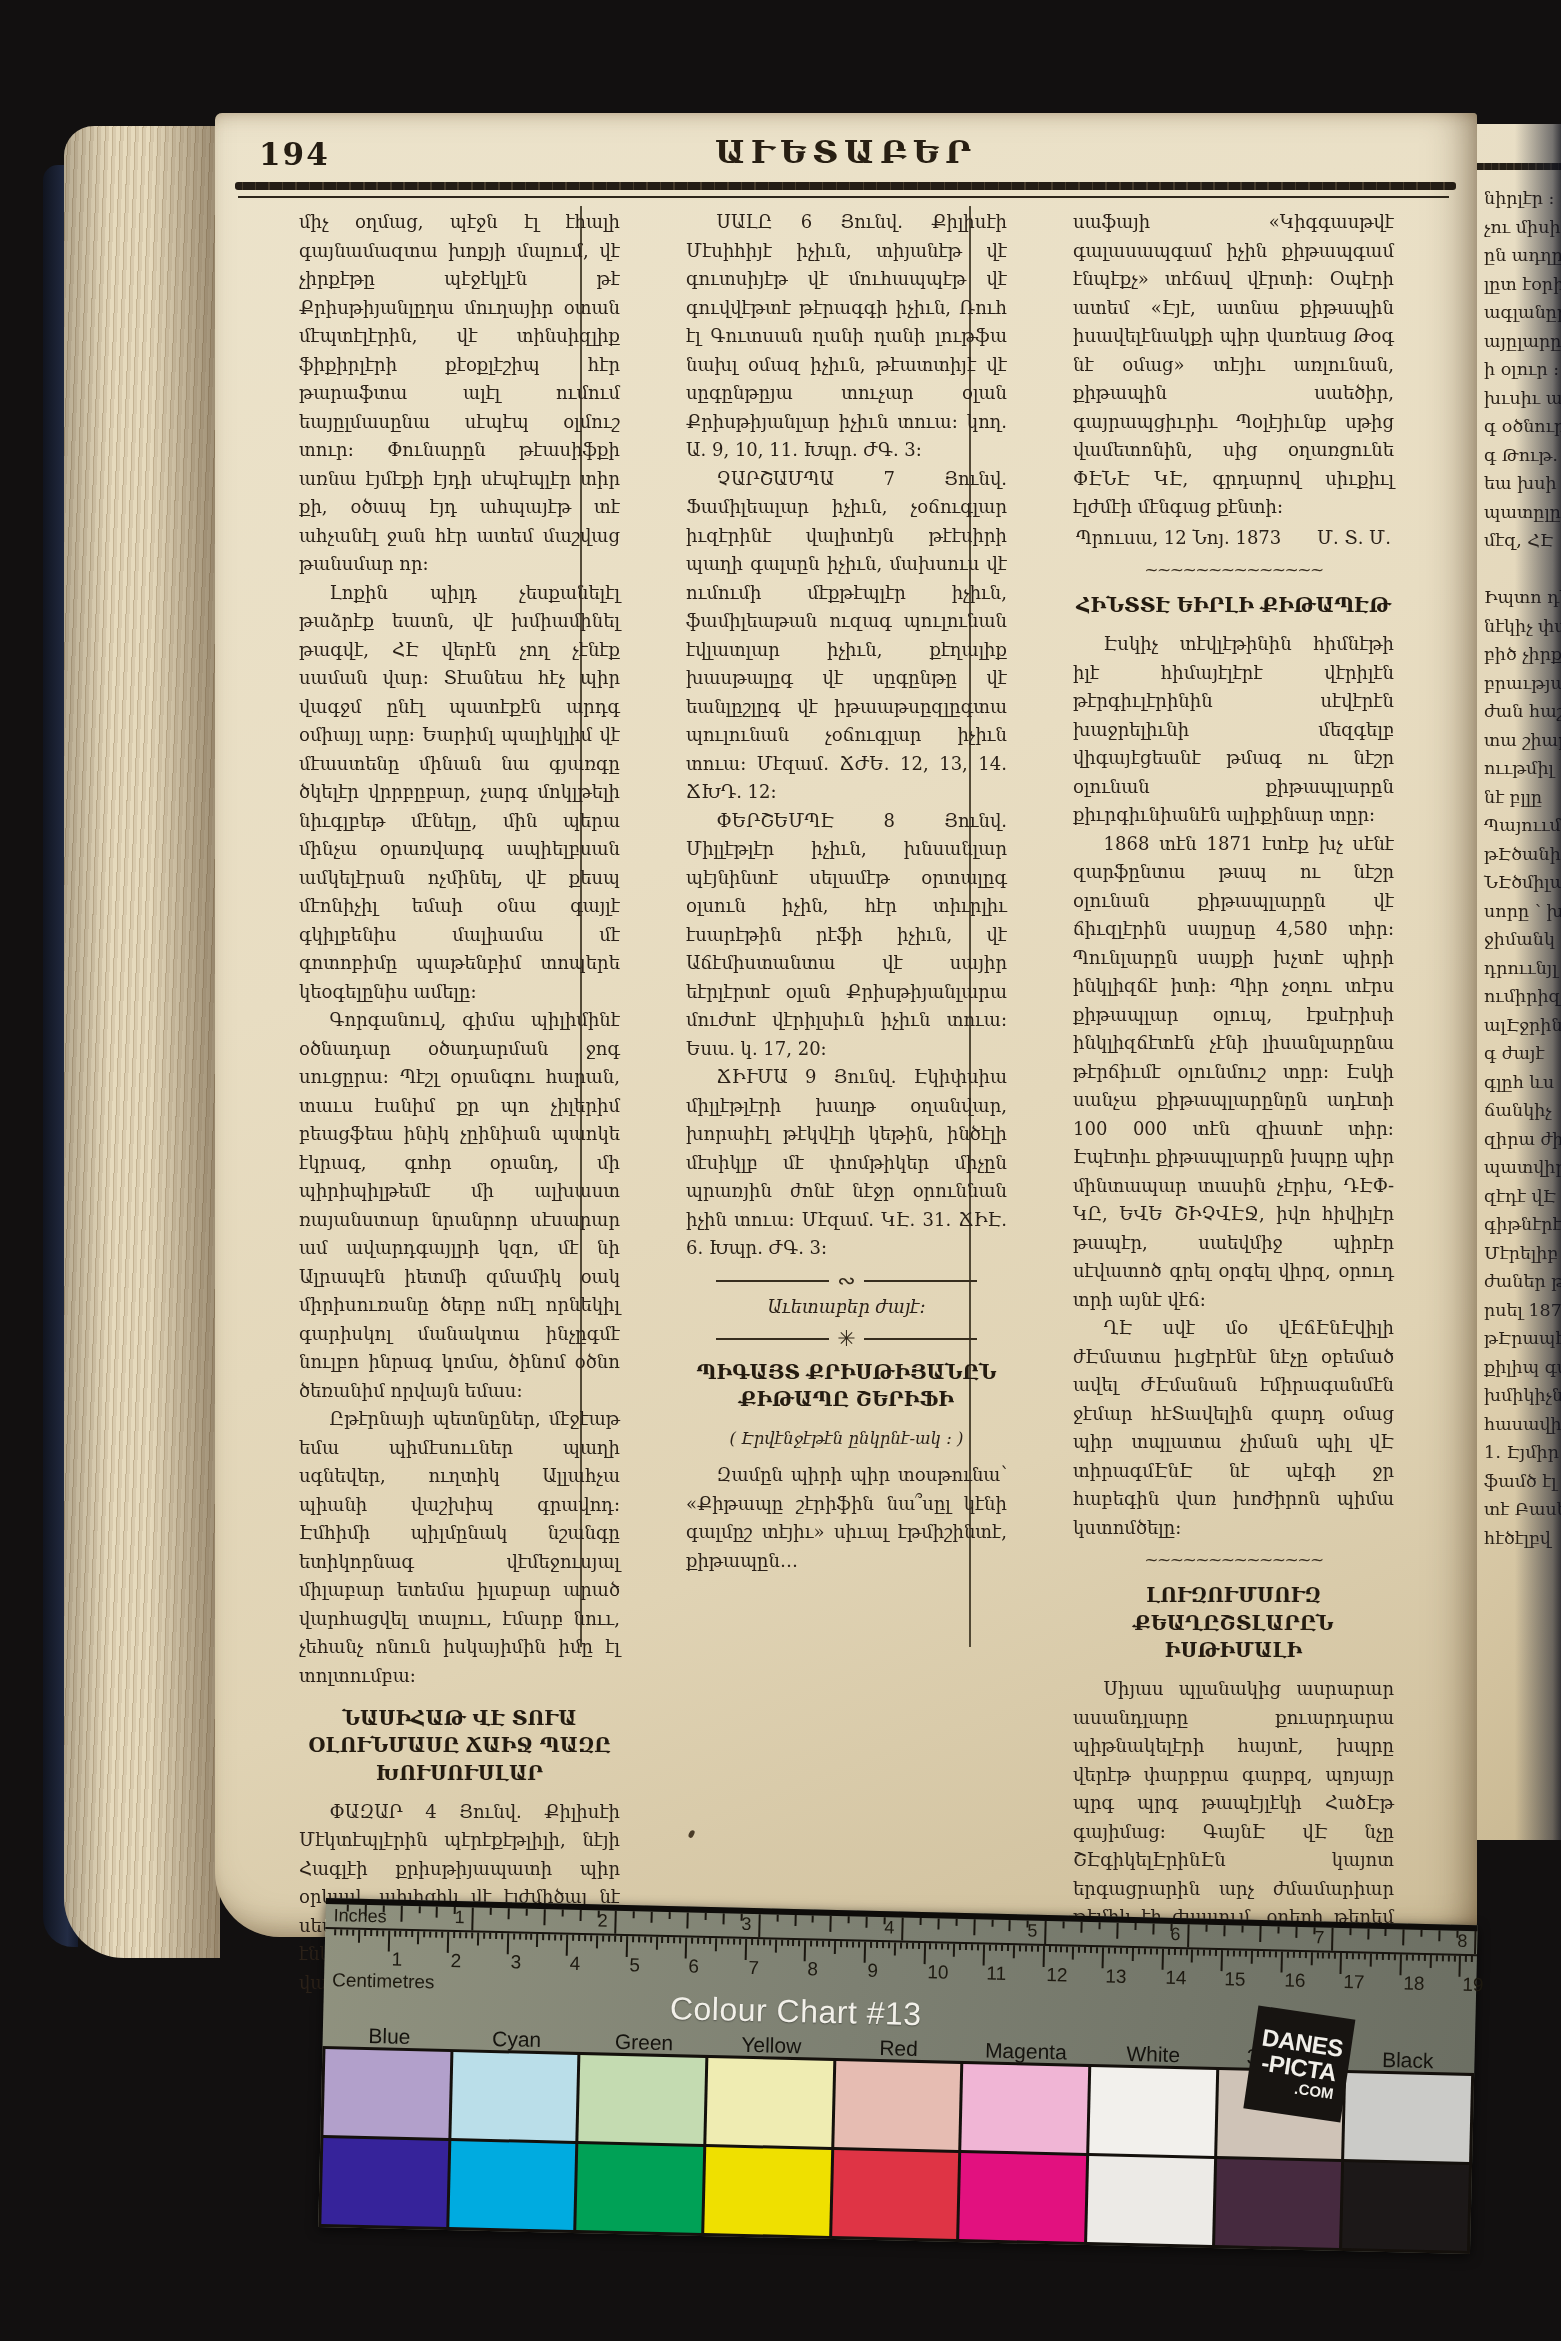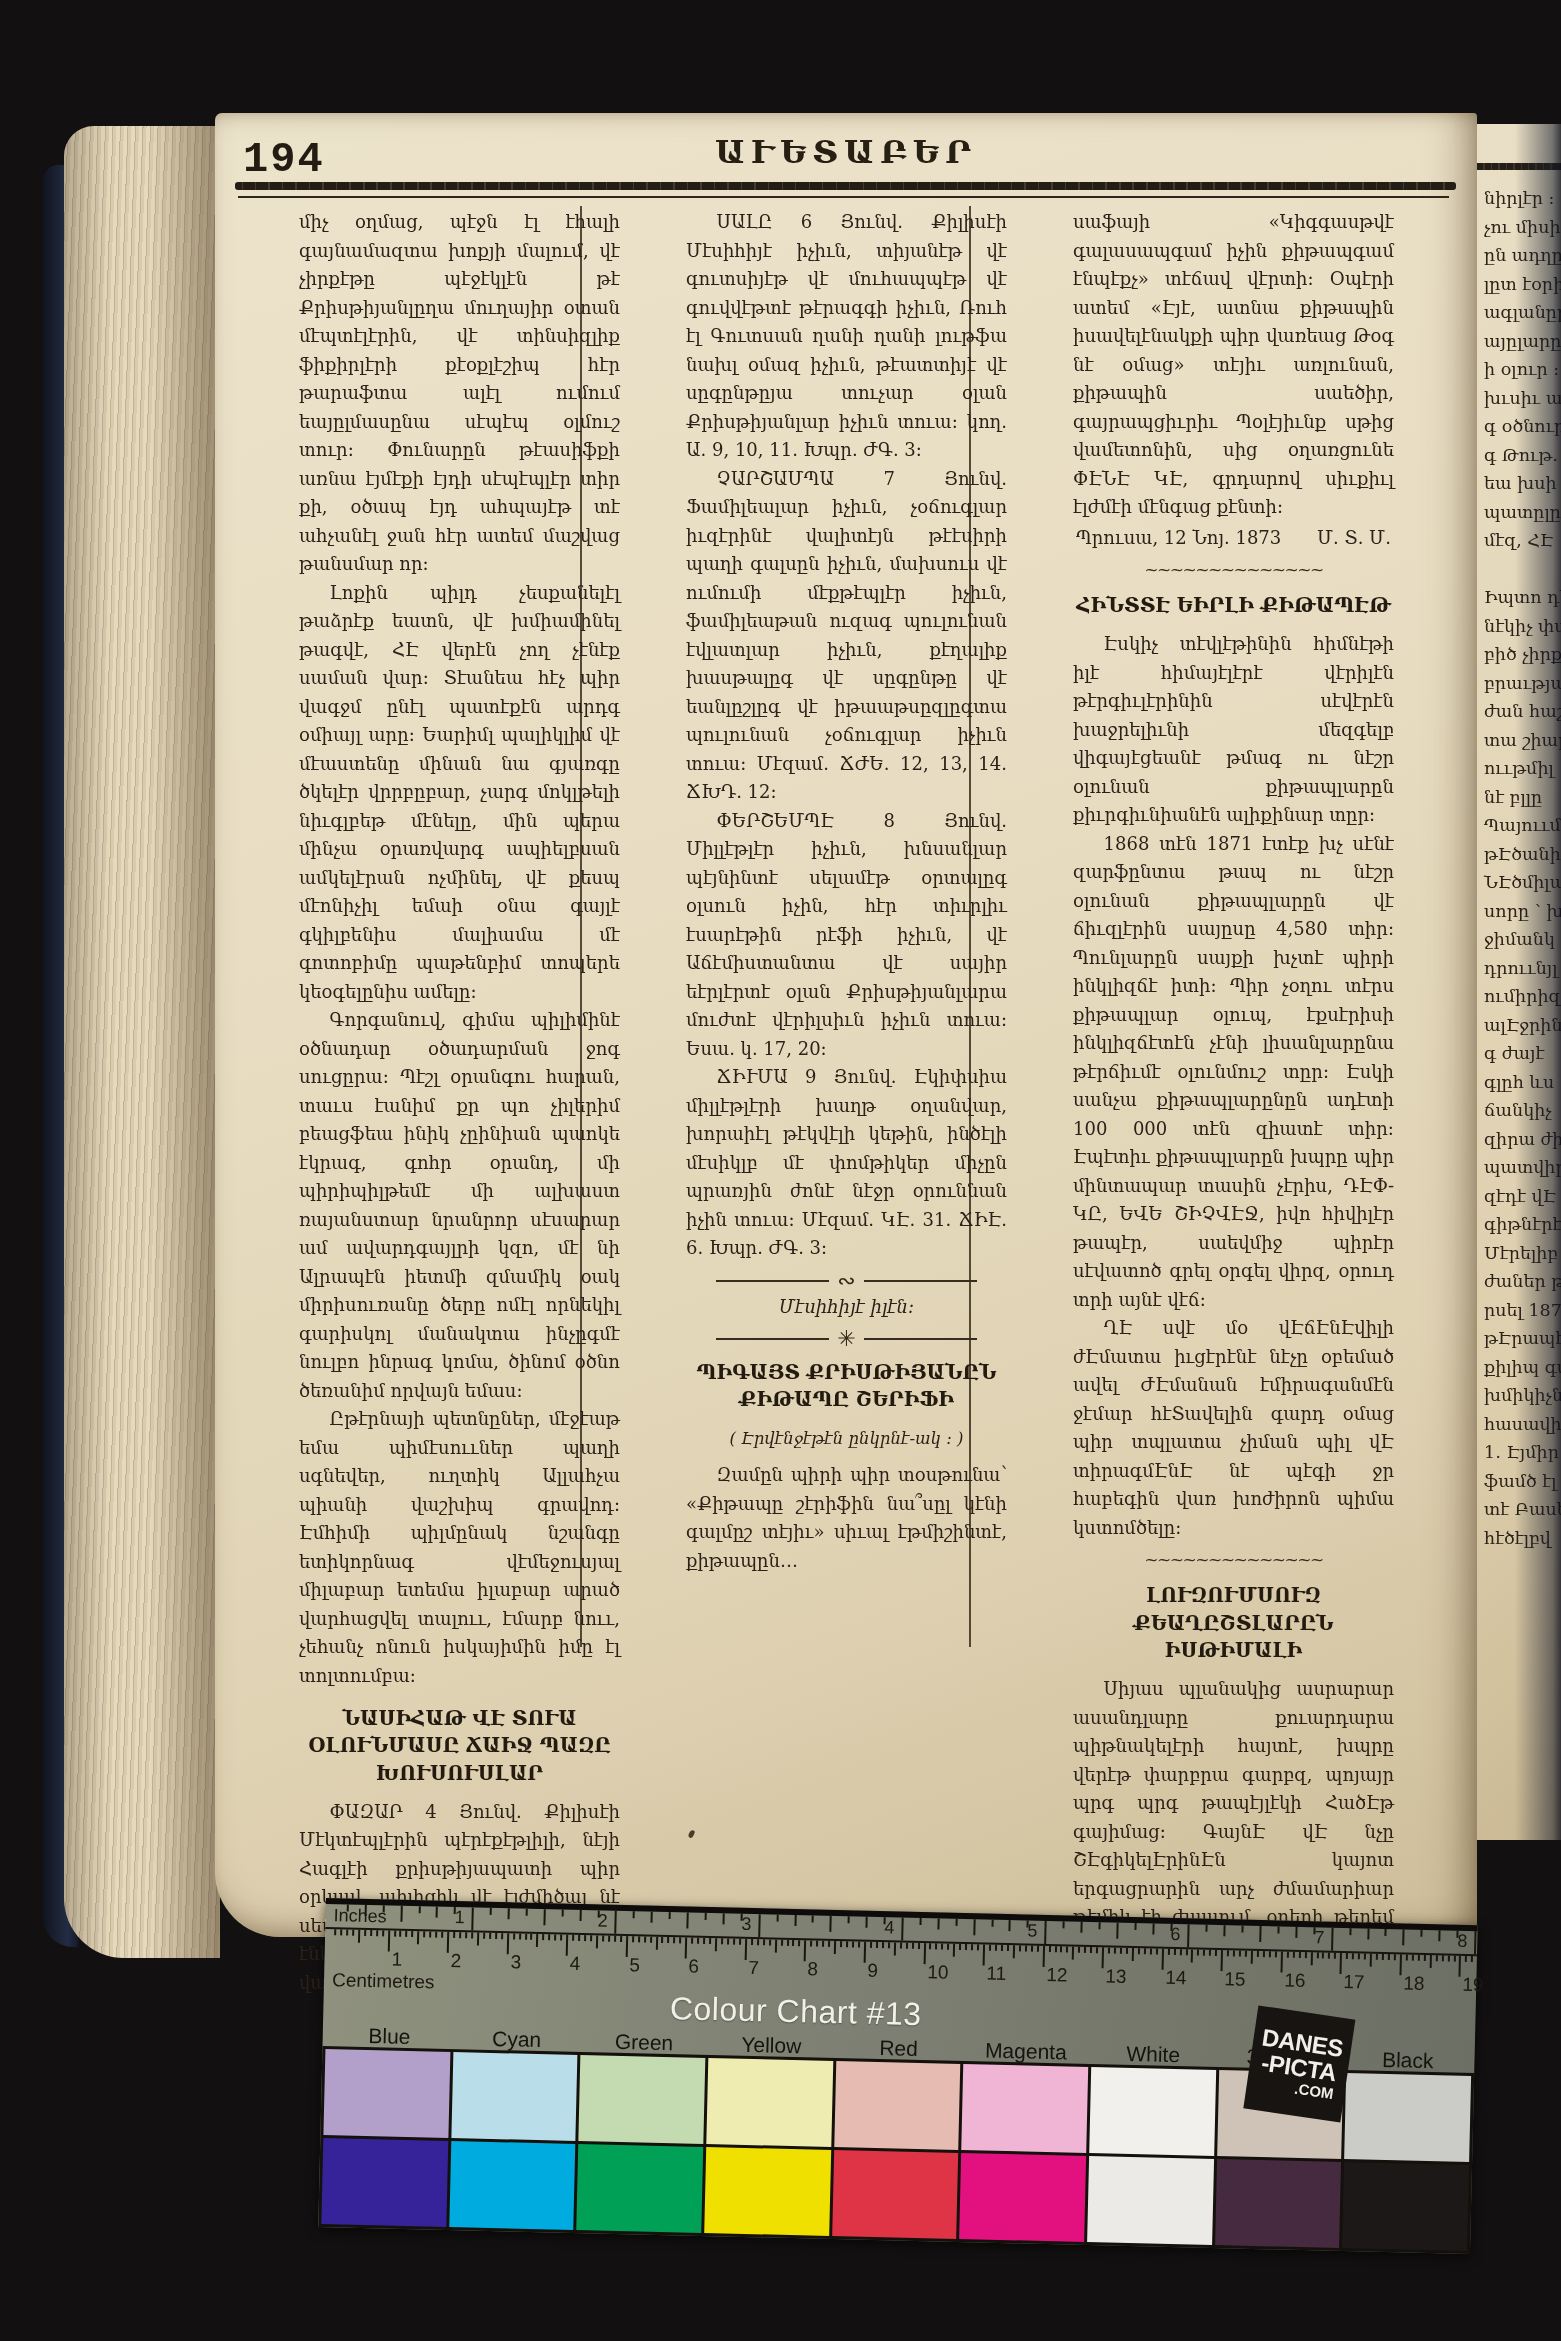--- a/index.html
+++ b/index.html
@@ -20,21 +20,21 @@
                 inset 0 9px 15px -9px rgba(120,90,50,.35);}
   .page-sliver{position:absolute;left:1477px;top:124px;width:84px;height:1716px;overflow:hidden;
      background:linear-gradient(135deg,#e9dfc6,#decfae 70%,#c9b892);}
   .page-sliver .edge-shade{position:absolute;inset:0;
      background:linear-gradient(to right,rgba(0,0,0,0) 45%,rgba(22,26,42,.55) 90%,rgba(14,16,28,.8));}
   .sliver-rule{position:absolute;left:0;top:39px;width:100%;height:7px;
      background:repeating-linear-gradient(90deg,#241e16 0 6px,#3f362a 6px 7.5px);}
   .sliver-text{position:absolute;left:7px;top:60px;width:110px;font-size:17.5px;line-height:28.5px;
      color:#2c2218;white-space:pre;}
   
-  .page-no{position:absolute;left:28px;top:23px;font-size:42px;font-weight:bold;color:#241c12;letter-spacing:2px;font-family:Liberation Mono, monospace;}
+  .page-no{position:absolute;left:44px;top:23px;font-size:31px;font-weight:bold;color:#241c12;letter-spacing:2px;}
   .masthead{position:absolute;left:0;top:20px;width:100%;text-align:center;font-size:32px;font-weight:bold;
      color:#281f13;letter-spacing:6px;}
   .head-rule{position:absolute;left:20px;top:69px;width:1221px;height:8px;
      background:repeating-linear-gradient(90deg,#241d15 0 6.5px,#453a2b 6.5px 8px,#241d15 8px 13.5px);
      border-radius:3px;}
   .head-rule-thin{position:absolute;left:23px;top:83px;width:1211px;height:2px;background:#2e261b;}
   
   .cols{position:absolute;left:84px;top:95px;width:1096px;height:1451px;display:flex;gap:66px;}
   .col{width:321px;font-size:18px;line-height:28.5px;color:#2b2118;}
   .vrule{position:absolute;top:93px;width:1.5px;height:1441px;background:#38301f;opacity:.85;}
@@ -105,21 +105,21 @@
     <div class="col">
         <div class="blk-p">ՍԱԼԸ 6 Յունվ. Քիլիսէի Մէսիհիյէ իչիւն, տիյանէթ վէ գուտսիյէթ վէ մուհապպէթ վէ գուվվէթտէ թէրագգի իչիւն, Ռուհ էլ Գուտսան ղանի ղանի լութֆա նախլ օմազ իչիւն, թէատտիյէ վէ սըգընթըյա տուչար օլան Քրիսթիյանլար իչիւն տուա։ կող. Ա. 9, 10, 11. Խպր. ԺԳ. 3։</div>
         <div class="blk-p">ՉԱՐՇԱՄՊԱ 7 Յունվ. Ֆամիլեալար իչիւն, չօճուգլար իւզէրինէ վալիտէյն թէէսիրի պաղի գալսըն իչիւն, մախսուս վէ ումումի մէքթէպլէր իչիւն, ֆամիլեաթան ուզագ պուլունան էվլատլար իչիւն, քէղալիք խասթալըգ վէ սըգընթը վէ եանլըշլըգ վէ իթաաթսըզլըգտա պուլունան չօճուգլար իչիւն տուա։ Մէզամ. ՃԺԵ. 12, 13, 14. ՃԽԴ. 12։</div>
         <div class="blk-p">ՓԵՐՇԵՄՊԷ 8 Յունվ. Միլլէթլէր իչիւն, խնսանլար պէյնինտէ սելամէթ օրտալըգ օլսուն իչին, հէր տիւրլիւ էսարէթին րէֆի իչիւն, վէ Աճէմիստանտա վէ սայիր եէրլէրտէ օլան Քրիսթիյանլարա մուժտէ վէրիլսիւն իչիւն տուա։ Եսա. կ. 17, 20։</div>
         <div class="blk-p">ՃԻՒՄԱ 9 Յունվ. Էկիփսիա միլլէթլէրի խաղթ օղանվար, խորաիէլ թէկվէլի կեթին, ինծէլի մէսիկլբ մէ փոմթիկեր միչըն պրառյին ժոնէ նէջր օրուննան իչին տուա։ Մէզամ. ԿԷ. 31. ՃԻԷ. 6. Խպր. ԺԳ. 3։</div>
         <div class="blk-orn">
           <span class="line"></span>
           <span class="glyph">∾</span>
           <span class="line"></span>
         </div>
-        <div class="blk-ci">Մէսիհիյէ իլէն։</div>
+        <div class="blk-ci">Աւետաբեր ժայէ։</div>
         <div class="blk-orn">
           <span class="line"></span>
           <span class="glyph">✳</span>
           <span class="line"></span>
         </div>
         <div class="blk-h">ՊԻԳԱՅՏ ՔՐԻՍԹԻՅԱՆԸՆ ՔԻԹԱՊԸ ՇԵՐԻՖԻ</div>
         <div class="blk-sub">( Էրվէնջէթէն ընկրնէ-ակ ։ )</div>
         <div class="blk-p">Զամըն պիրի պիր տօսթունա՝ «Քիթապը շէրիֆին նա՞սըլ կէնի գալմըշ տէյիւ» սիւալ էթմիշինտէ, քիթապըն…</div>
       </div>
     <div class="col">

